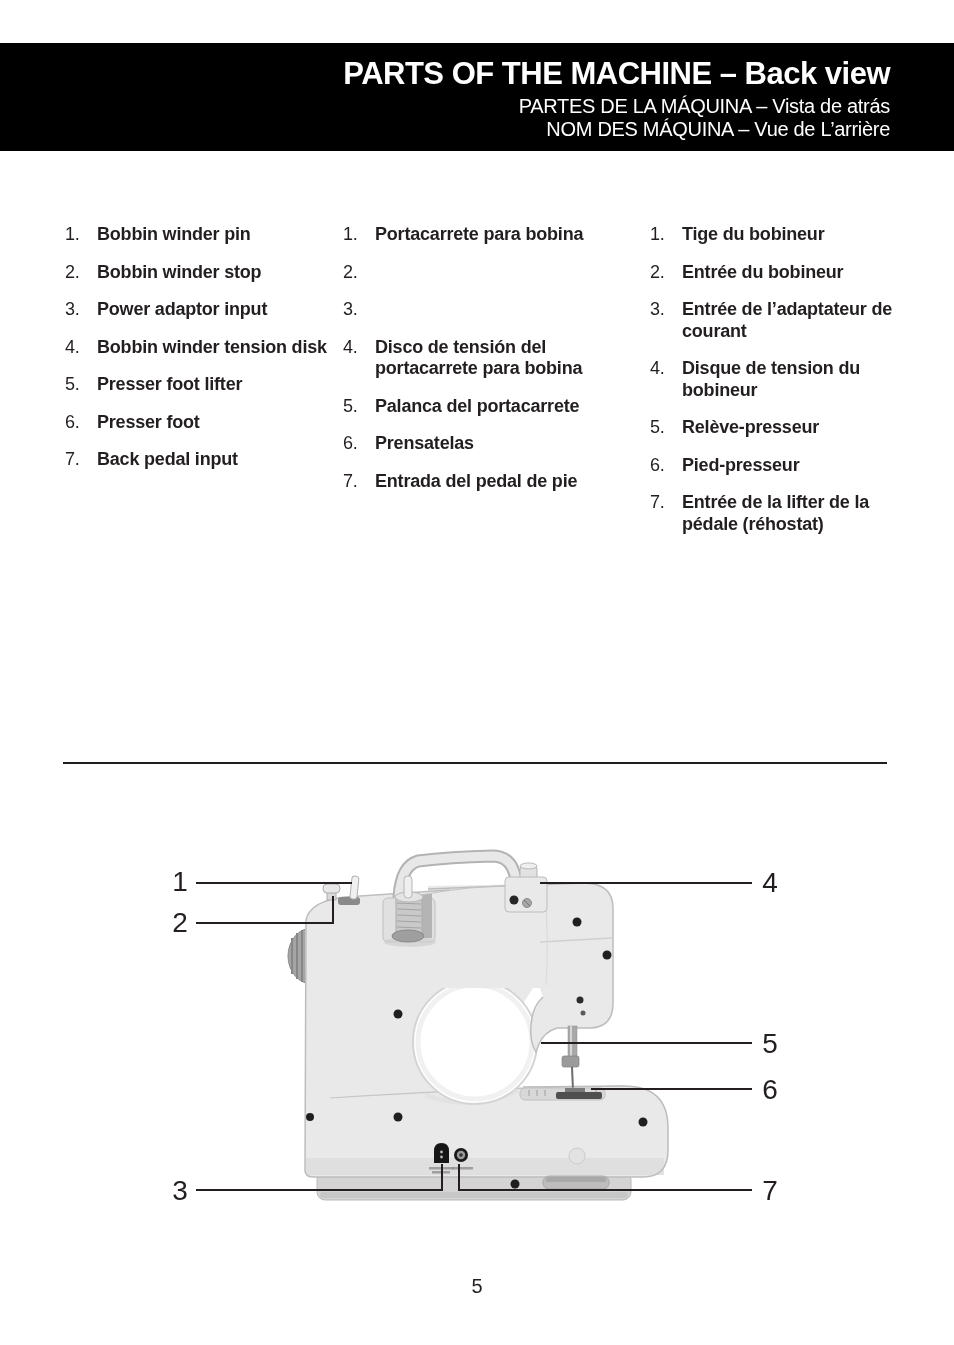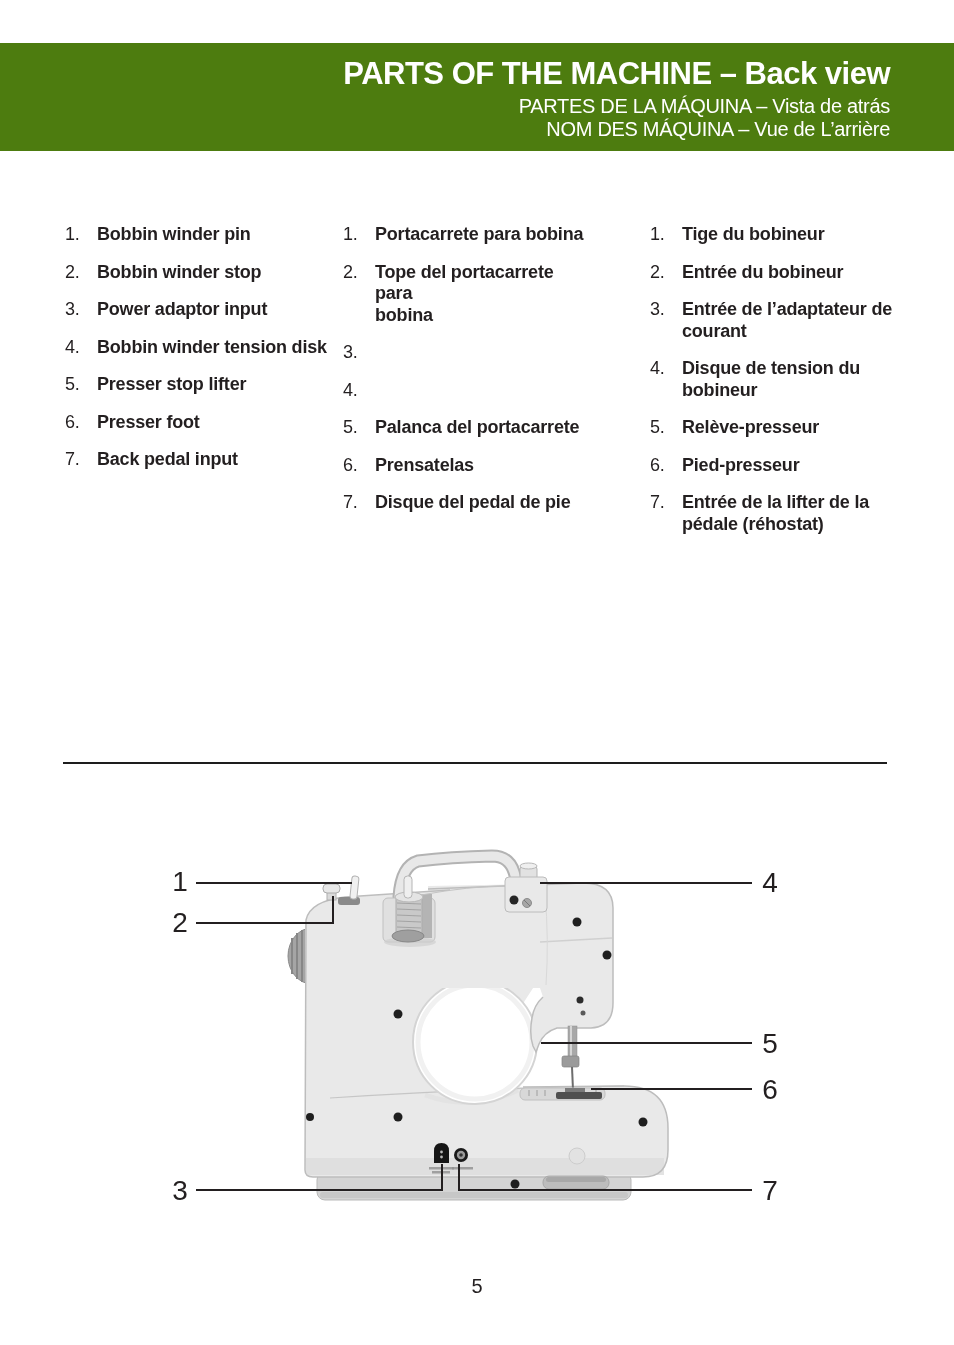--- a/index.html
+++ b/index.html
@@ -1,19 +1,19 @@
 <!DOCTYPE html>
 <html><head>
 <meta charset="utf-8">
 <style>
   html,body{margin:0;padding:0;background:#888;}
   .page{position:relative;width:954px;height:1345px;background:#ffffff;overflow:hidden;
         font-family:"Liberation Sans",sans-serif;color:#231f20;margin:0 auto;}
   
-  .banner{position:absolute;left:0;top:43px;width:954px;height:108px;background:#4d7c0f;
+  .banner{position:absolute;left:0;top:43px;width:954px;height:108px;background:#000000;
           color:#fff;text-align:right;box-sizing:border-box;padding:15px 64px 0 0;}
   .banner h1{margin:0;font-size:31px;line-height:32px;font-weight:bold;letter-spacing:-0.5px;}
   .banner .sub{font-size:20px;line-height:23px;font-weight:400;letter-spacing:-0.3px;margin-left:16px;}
   .banner .sub.first{margin-top:5px;}
   
   .lists{position:absolute;left:0;top:224px;width:954px;}
   .col{position:absolute;top:0;}
   .col-en{left:65px;width:270px;}
   .col-es{left:343px;width:250px;}
   .col-fr{left:650px;width:250px;}
@@ -53,59 +53,59 @@
       <div class="li">
           <span class="num">3.</span>
           <span class="txt">Power adaptor input</span>
         </div>
       <div class="li">
           <span class="num">4.</span>
           <span class="txt">Bobbin winder tension disk</span>
         </div>
       <div class="li">
           <span class="num">5.</span>
-          <span class="txt">Presser stop lifter</span>
+          <span class="txt">Presser foot lifter</span>
         </div>
       <div class="li">
           <span class="num">6.</span>
           <span class="txt">Presser foot</span>
         </div>
       <div class="li">
           <span class="num">7.</span>
           <span class="txt">Back pedal input</span>
         </div>
     </div>
 
     <div class="col col-es">
       <div class="li">
           <span class="num">1.</span>
           <span class="txt">Portacarrete para bobina</span>
         </div>
       <div class="li">
           <span class="num">2.</span>
-          <span class="txt">Tope del portacarrete para
-bobina</span>
         </div>
       <div class="li">
           <span class="num">3.</span>
         </div>
       <div class="li">
           <span class="num">4.</span>
+          <span class="txt">Disco de tensión del
+portacarrete para bobina</span>
         </div>
       <div class="li">
           <span class="num">5.</span>
           <span class="txt">Palanca del portacarrete</span>
         </div>
       <div class="li">
           <span class="num">6.</span>
           <span class="txt">Prensatelas</span>
         </div>
       <div class="li">
           <span class="num">7.</span>
-          <span class="txt">Disque del pedal de pie</span>
+          <span class="txt">Entrada del pedal de pie</span>
         </div>
     </div>
 
     <div class="col col-fr">
       <div class="li">
           <span class="num">1.</span>
           <span class="txt">Tige du bobineur</span>
         </div>
       <div class="li">
           <span class="num">2.</span>

